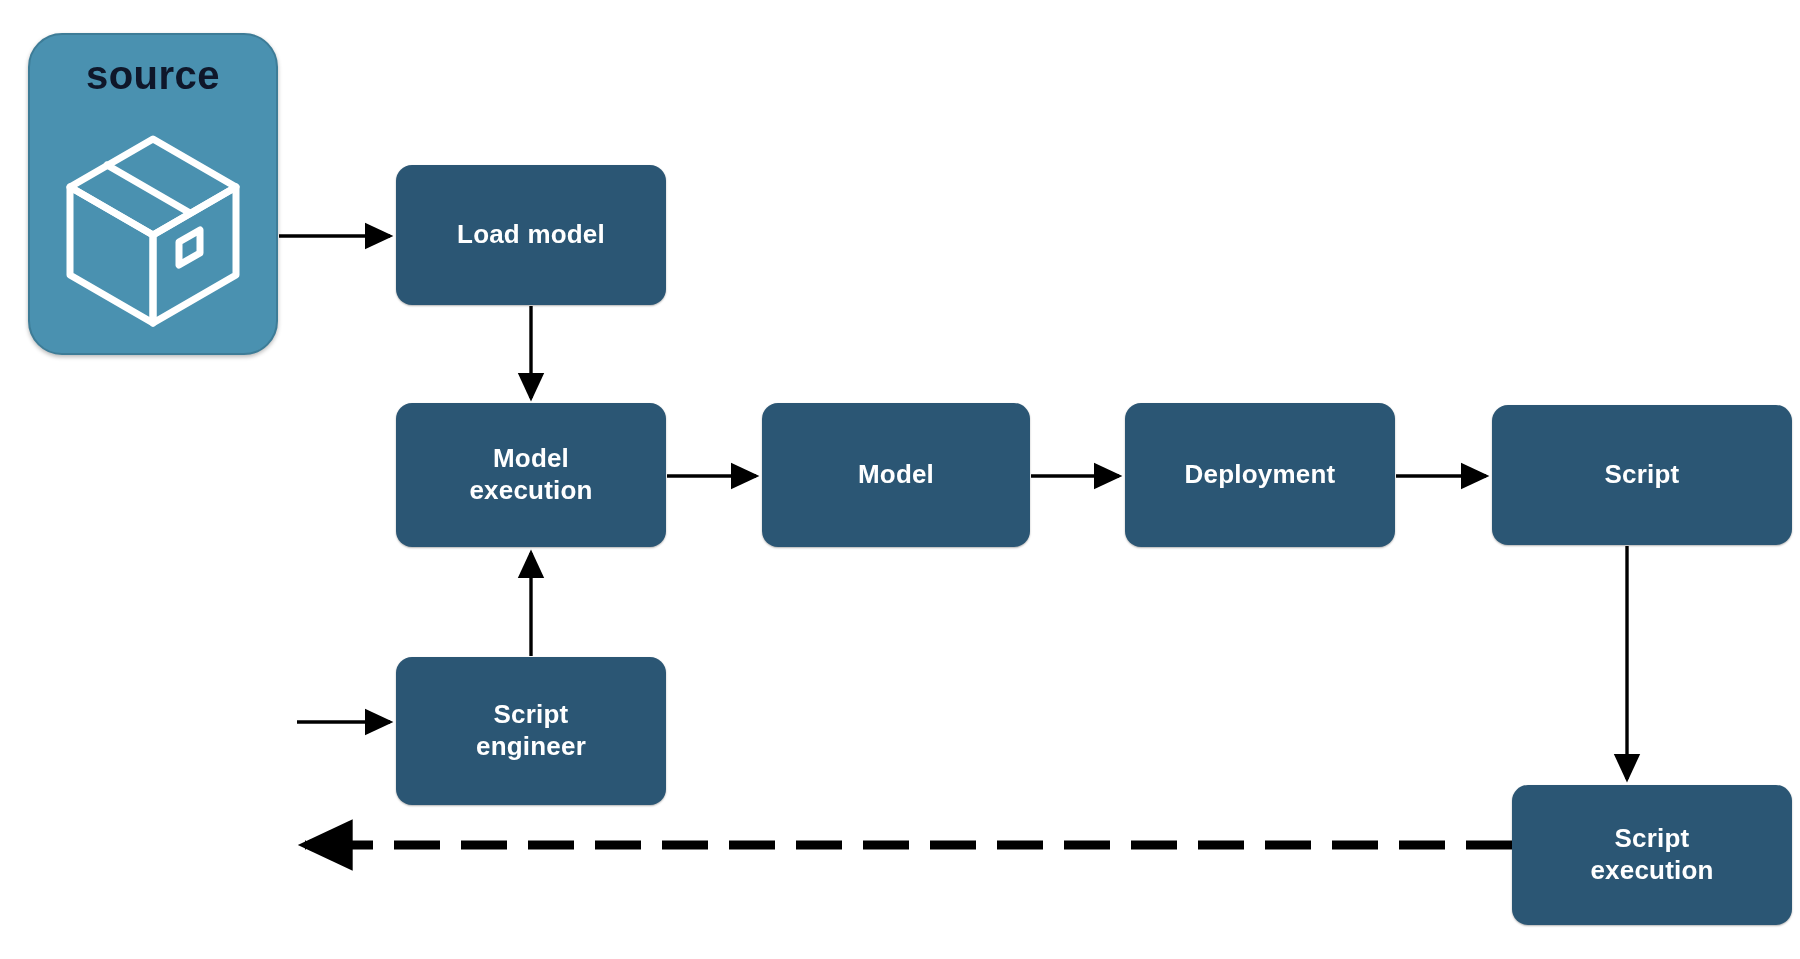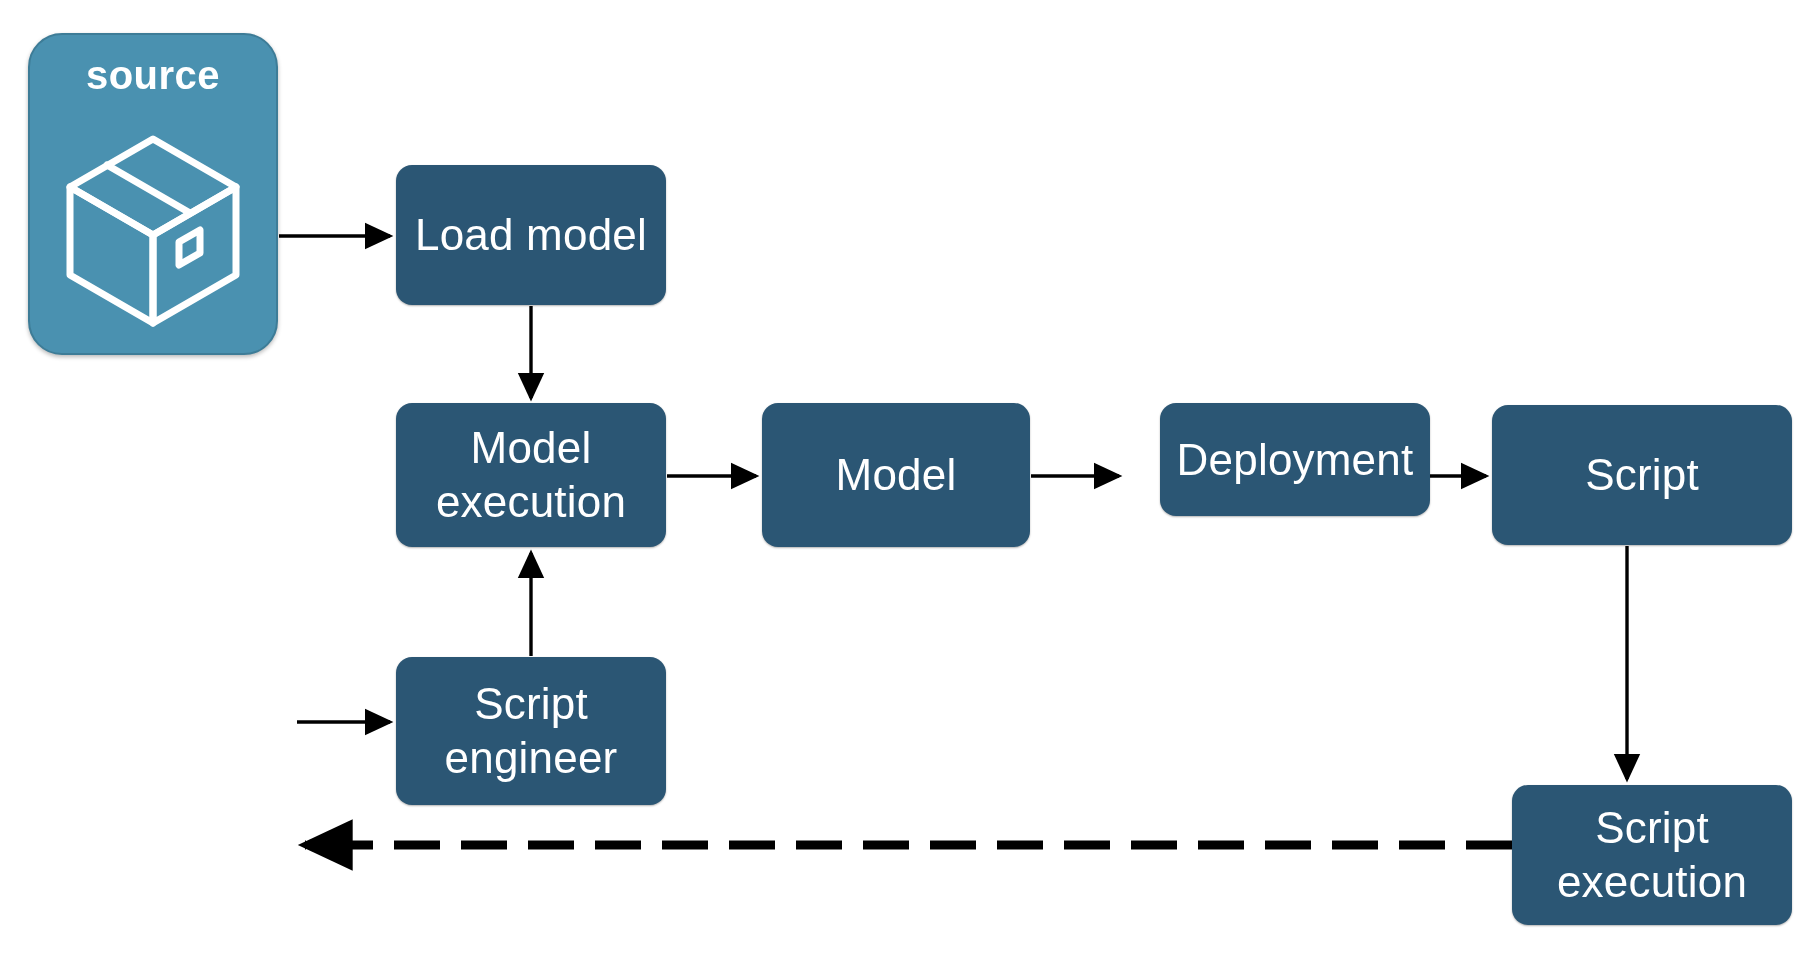--- a/index.html
+++ b/index.html
@@ -3,31 +3,31 @@
 <meta charset="utf-8">
 <style>
   html,body{margin:0;padding:0;background:#ffffff;}
   body{width:1800px;height:959px;overflow:hidden;font-family:"Liberation Sans",sans-serif;}
   #stage{position:relative;width:1800px;height:959px;background:#ffffff;}
 
   .node{position:absolute;box-sizing:border-box;display:flex;align-items:center;
         justify-content:center;text-align:center;color:#ffffff;}
 
   
-  .proc{background:#2b5674;border-radius:16px;font-size:44px;line-height:1.22;
-        font-weight:400;letter-spacing:.2px;
+  .proc{background:#2b5674;border-radius:16px;font-size:26px;line-height:1.22;
+        font-weight:700;letter-spacing:.2px;
         box-shadow:0 1px 2px rgba(0,0,0,.30);}
   .proc span{display:block;padding:0 10px;}
 
   
   .card{background:#4a91b0;border-radius:34px;border:2px solid #3d7c97;
         flex-direction:column;justify-content:flex-start;
         box-shadow:0 2px 4px rgba(0,0,0,.28);}
   .card .card-title{font-size:40px;font-weight:bold;letter-spacing:.5px;
-        margin-top:18px;margin-bottom:6px;color:#ffffff;}
+        margin-top:18px;margin-bottom:6px;color:#0f172a;}
   .card .card-icon{flex:1;display:flex;align-items:center;justify-content:center;width:100%;}
 
   svg.edges{position:absolute;left:0;top:0;width:1800px;height:959px;overflow:visible;
             pointer-events:none;}
 </style>
 </head>
 <body>
 
 <div id="stage">
 
@@ -98,21 +98,21 @@
       <span>engineer</span>
     </div>
   </div>
 
   <div class="node proc" style="left:762px;top:403px;width:268px;height:144px;">
     <div>
       <span>Model</span>
     </div>
   </div>
 
-  <div class="node proc" style="left:1125px;top:403px;width:270px;height:113px;margin-left:35px;">
+  <div class="node proc" style="left:1125px;top:403px;width:270px;height:144px;">
     <div>
       <span>Deployment</span>
     </div>
   </div>
 
   <div class="node proc" style="left:1492px;top:405px;width:300px;height:140px;">
     <div>
       <span>Script</span>
     </div>
   </div>

